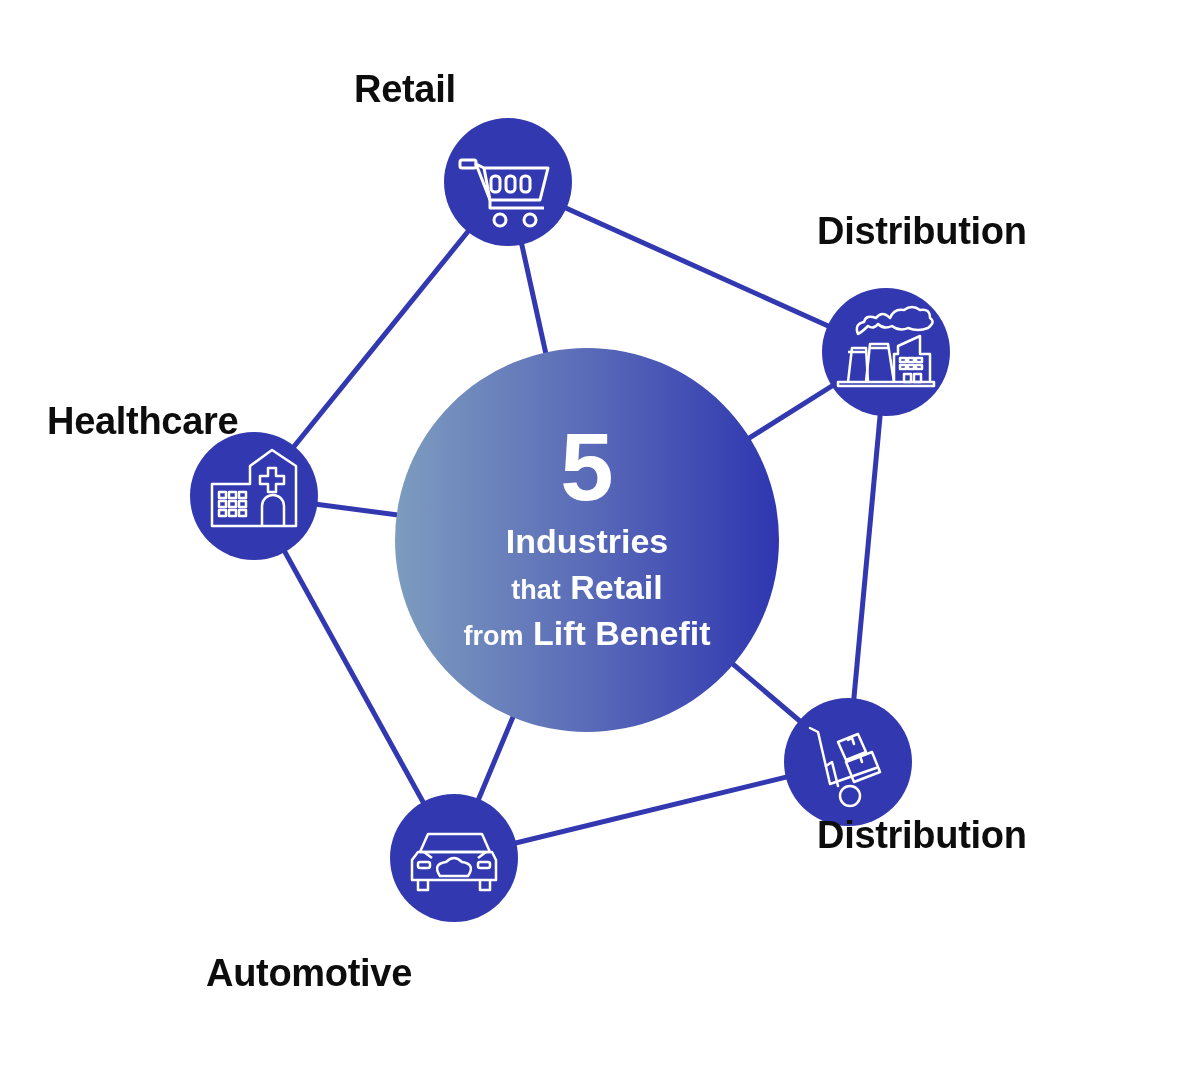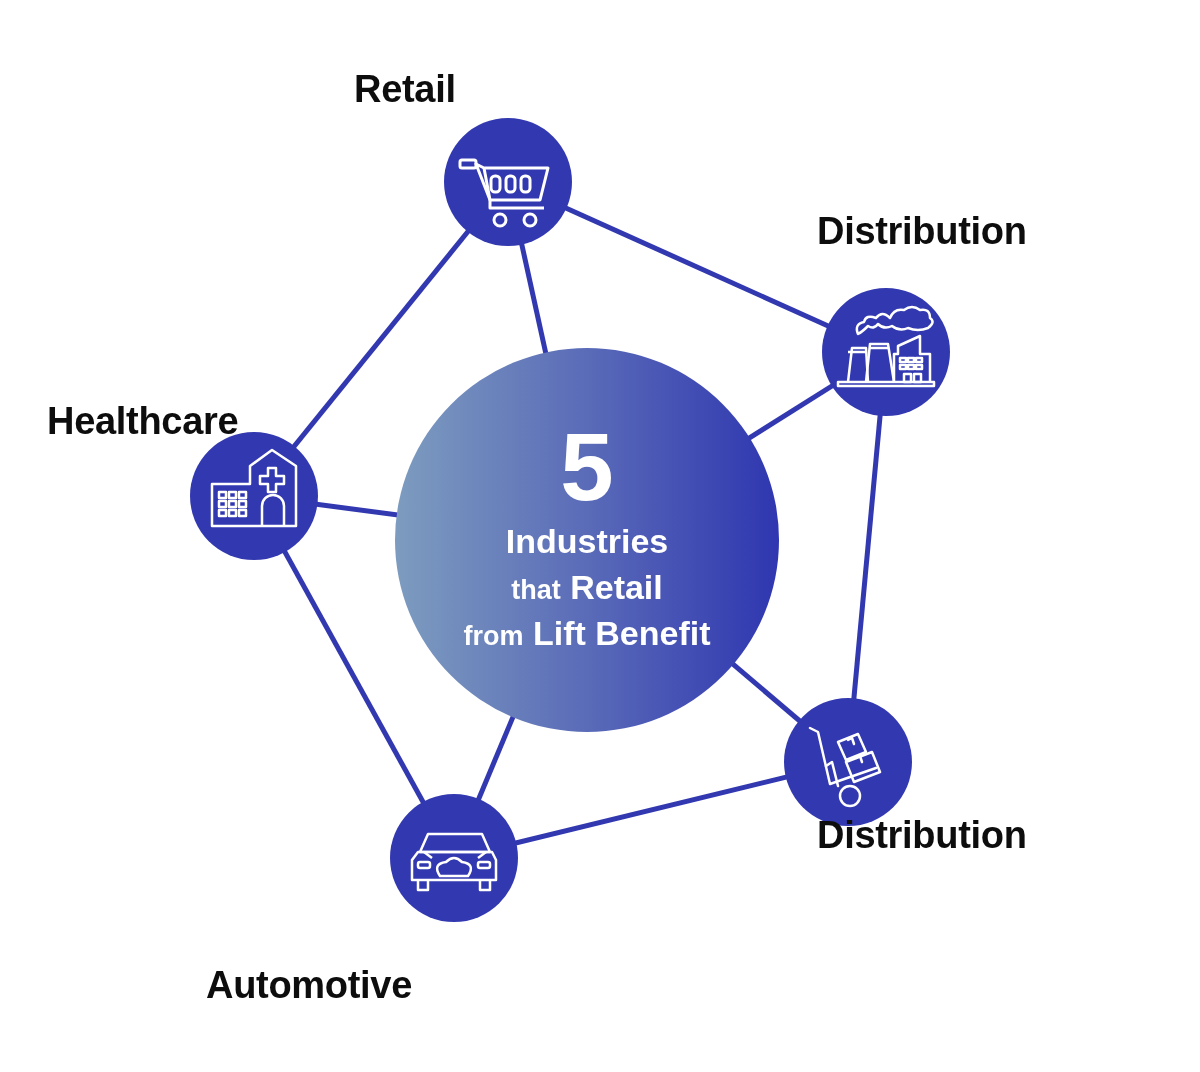--- a/index.html
+++ b/index.html
@@ -131,13 +131,13 @@
   <div class="line3">
     <span class="small">from</span>
     <span>Lift Benefit</span>
   </div>
 </div>
 
 <div class="label" style="left:354px; top:70px;">Retail</div>
 <div class="label" style="left:817px; top:212px;">Distribution</div>
 <div class="label" style="left:47px; top:366px;margin-top:36px;">Healthcare</div>
 <div class="label" style="left:817px; top:816px;">Distribution</div>
-<div class="label" style="left:206px; top:954px;margin-top:12px;">Automotive</div>
+<div class="label" style="left:206px; top:954px;">Automotive</div>
 
 </body></html>

